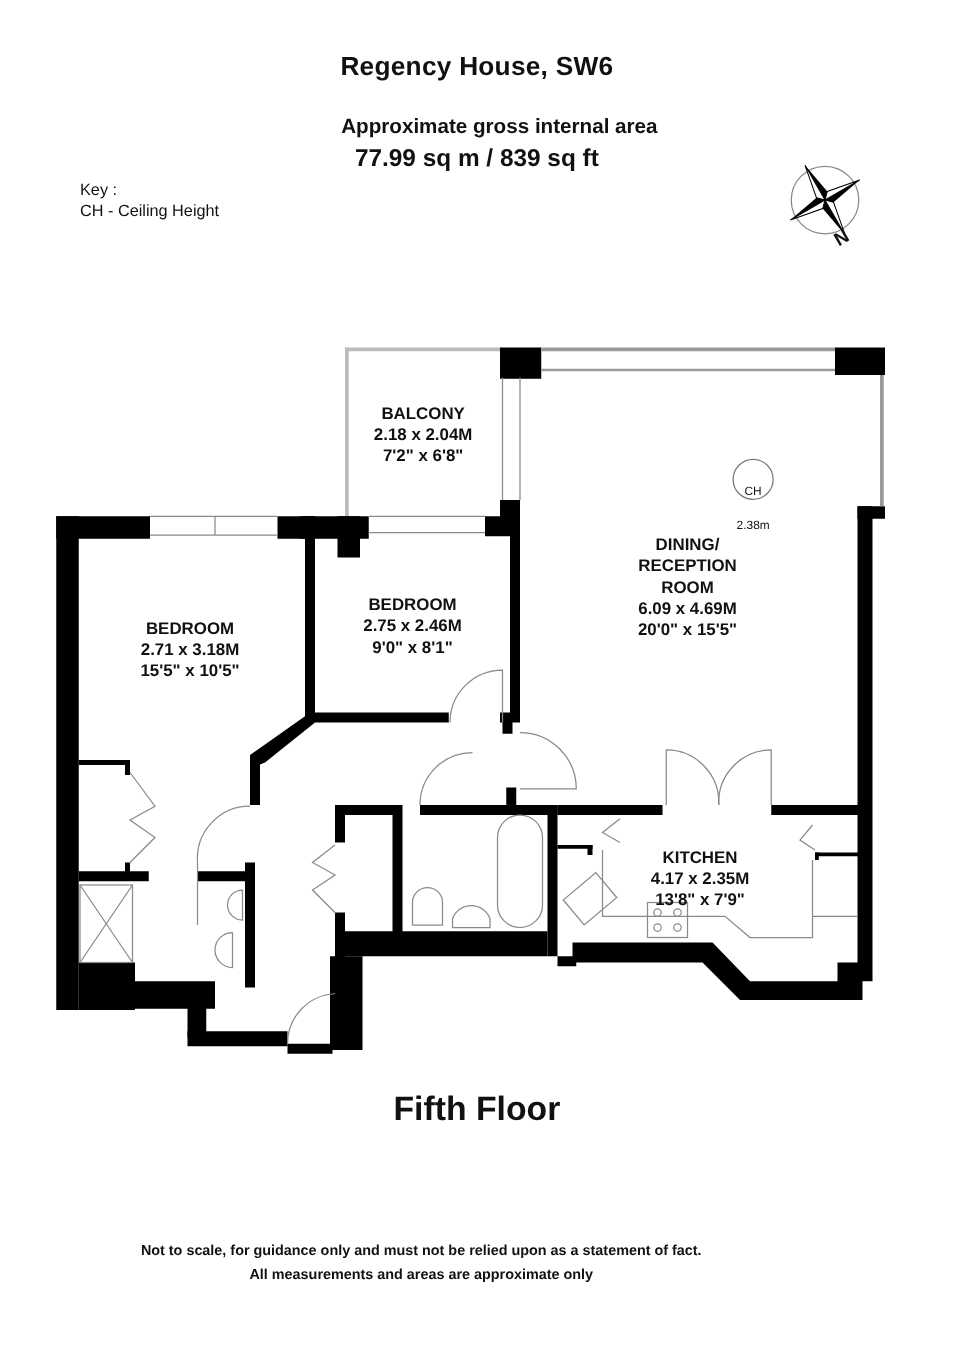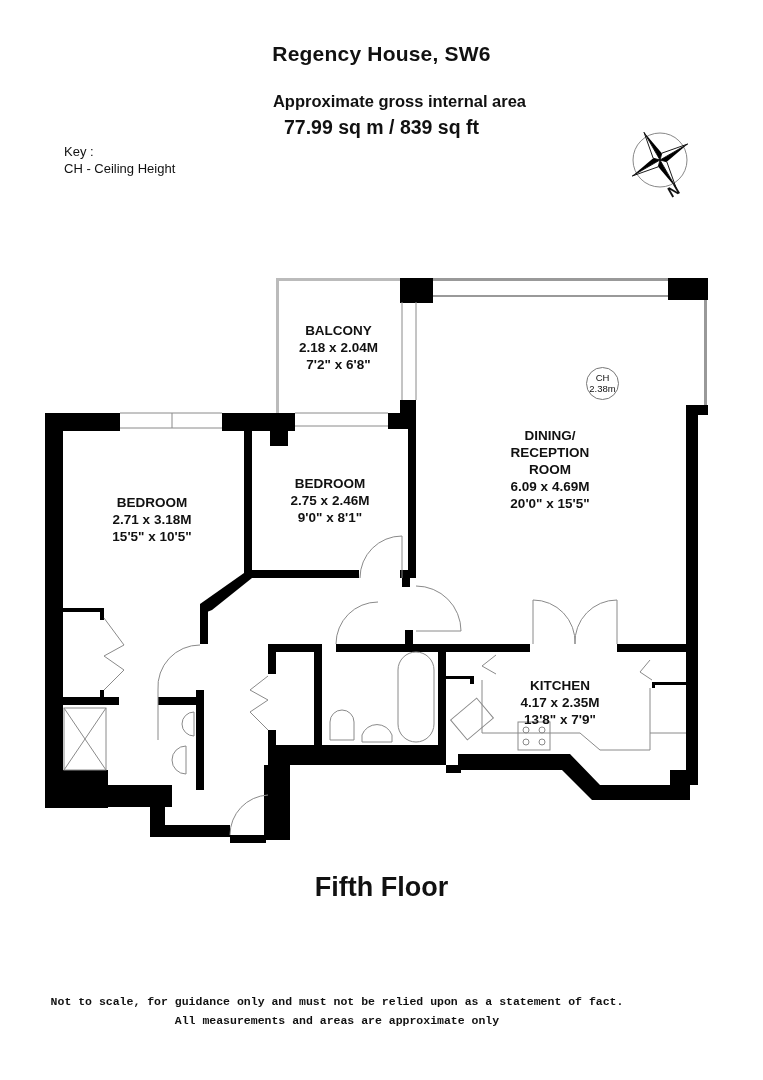--- a/index.html
+++ b/index.html
@@ -4,26 +4,26 @@
 <style>
   html, body { margin: 0; padding: 0; background: #ffffff; }
   body { width: 763px; height: 1080px; position: relative; overflow: hidden;
          font-family: "Liberation Sans", sans-serif; color: #111; }
   .abs { position: absolute; }
   .title { left: 0; width: 763px; top: 42px; text-align: center; font-weight: bold; font-size: 21px; letter-spacing: 0.2px; }
   .subtitle { left: 0; width: 763px; top: 92px; text-align: center; font-weight: bold; font-size: 16.5px; padding-left: 18px; }
   .area { left: 0; width: 763px; top: 116px; text-align: center; font-weight: bold; font-size: 19.5px; }
   .key { left: 48px; top: 143px; font-size: 13px; line-height: 17px; margin-left: 16px; }
   .floor-label { left: 0; width: 763px; top: 872px; text-align: center; font-weight: bold; font-size: 27px; }
-  .disclaimer { left: 0; width: 674px; top: 992px; text-align: center; font-weight: bold; font-size: 11.5px; line-height: 19px; font-family: Liberation Mono, monospace; }
+  .disclaimer { left: 0; width: 674px; top: 992px; text-align: center; font-weight: bold; font-size: 11.5px; line-height: 19px; }
   .room { position: absolute; text-align: center; font-weight: bold; font-size: 13.5px; line-height: 17px; color: #111; }
   .room span { display: block; }
   .ch { position: absolute; left: 586px; top: 367px; width: 33px; height: 33px; border: 1px solid #777; border-radius: 50%;
         font-size: 9.5px; text-align: center; line-height: 11px; box-sizing: border-box; padding-top: 4px; }
-  .ch span { display: block; }
+  .ch span { display: block; margin-top: 16px; }
   svg { position: absolute; left: 0; top: 0; }
 </style>
 </head>
 <body>
 
 <div class="abs title">Regency House, SW6</div>
 <div class="abs subtitle">Approximate gross internal area</div>
 <div class="abs area">77.99 sq m /  839 sq ft</div>
 
 <div class="abs key">

